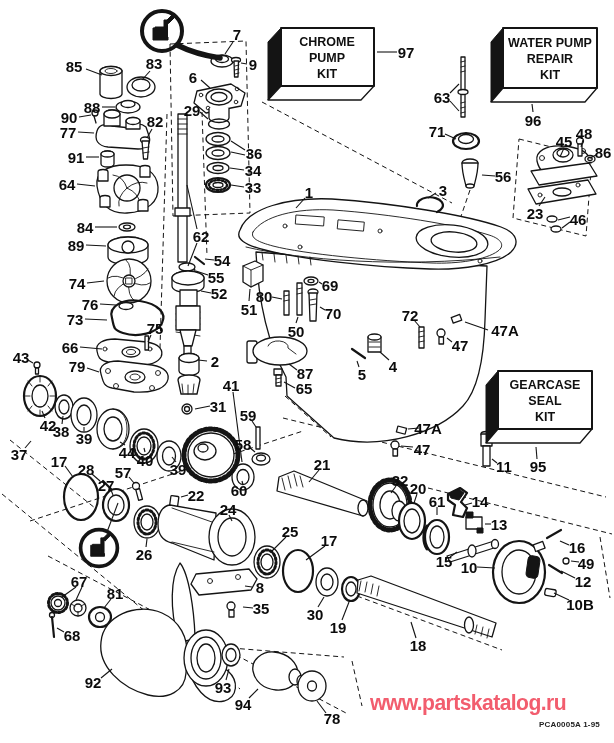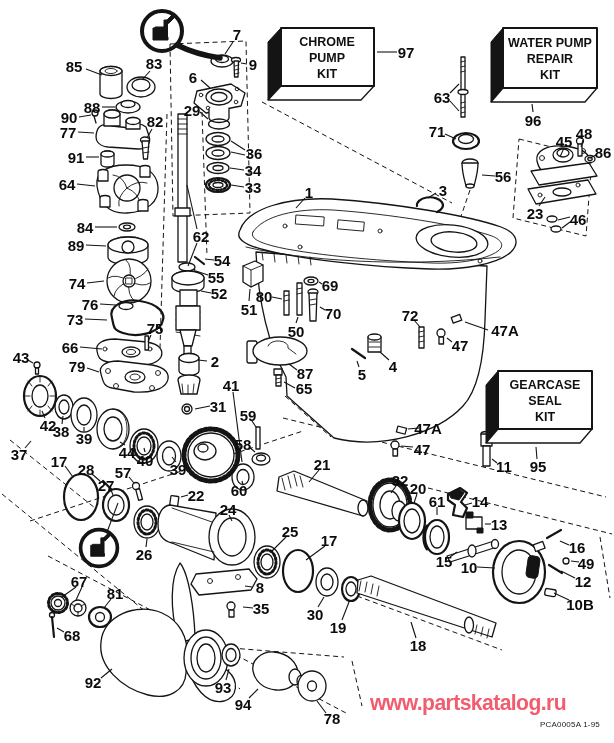--- a/index.html
+++ b/index.html
@@ -11,21 +11,21 @@
   .kb{stroke:#141414;fill:#141414;stroke-width:1;stroke-linejoin:round}
   .thin{stroke-width:0.9}
   .th{stroke-width:2.2}
   .dash{stroke:#141414;fill:none;stroke-width:1;stroke-dasharray:5 3.5}
   .ldr{stroke:#141414;stroke-width:1.1}
   .plbl{font:bold 15px "Liberation Sans",sans-serif;fill:#0b0b0b;text-anchor:middle;dominant-baseline:central}
   .kitline{font:bold 12.5px "Liberation Sans",sans-serif;fill:#101010;text-anchor:middle}
   .wm{position:absolute;left:370px;top:690px;font-size:22px;font-weight:bold;letter-spacing:-0.6px;
       transform:scaleX(0.96);transform-origin:left top;white-space:nowrap}
   .code{position:absolute;left:498px;top:720px;width:102px;text-align:right;font-size:8px;
-        font-weight:normal;color:#222;letter-spacing:0.2px;white-space:nowrap}
+        font-weight:bold;color:#222;letter-spacing:0.2px;white-space:nowrap}
 </style>
 </head>
 <body>
 
 <svg width="614" height="743" viewBox="0 0 614 743">
 
   <defs>
     <g id="lubeIcon">
       <circle cx="0" cy="0" r="20" class="k" style="stroke-width:4"></circle>
       <path class="kb" d="M-9,9 h15 v-3 h-12 v-9 h-3 Z"></path>

